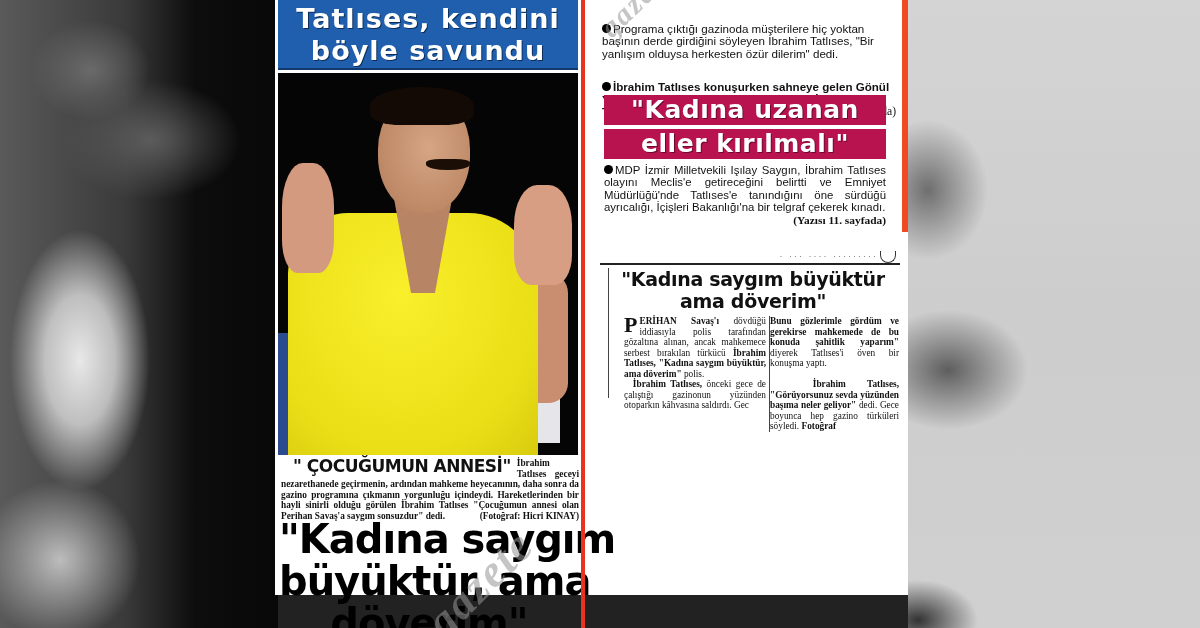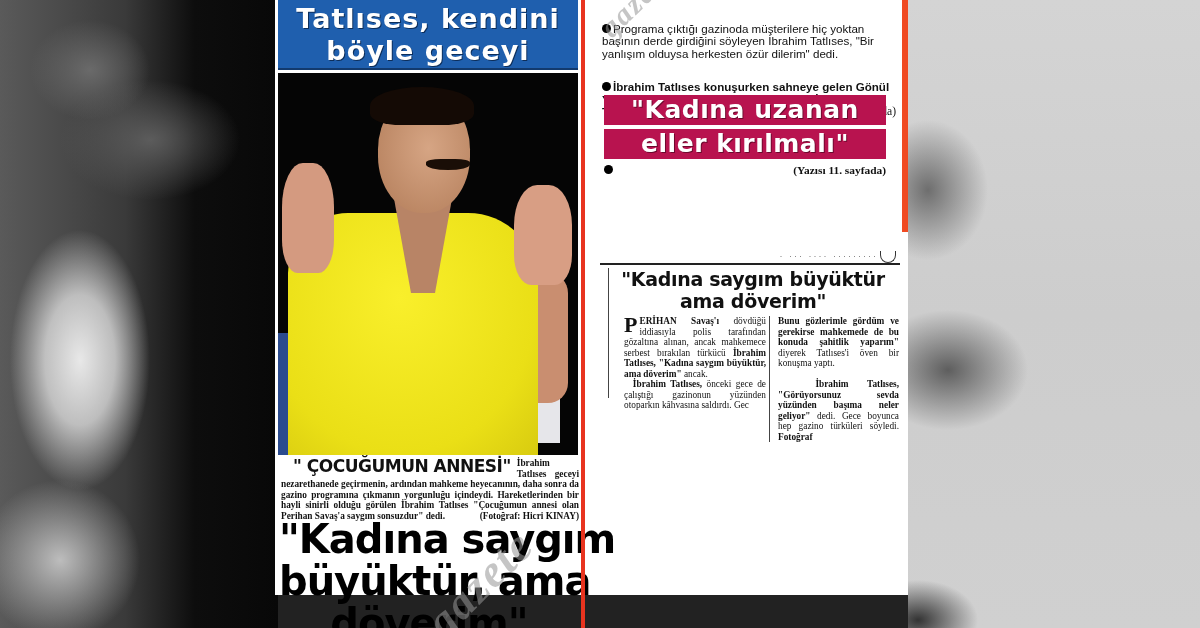--- a/index.html
+++ b/index.html
@@ -144,42 +144,42 @@
   .article-head {
     position: absolute; left: 22px; top: 268px; width: 282px; text-align: center;
     font-family: "DejaVu Sans", sans-serif; font-weight: bold; font-size: 19px; line-height: 22px; color: #111;
     white-space: nowrap; letter-spacing: -0.3px;
   }
   .article-col {
     position: absolute; top: 316px; font-family: "Liberation Serif", serif; font-size: 9.3px; line-height: 10.5px;
     color: #111; text-align: justify;
   }
   .article-col.c1 { left: 34px; width: 142px; }
-  .article-col.c2 { left: 179px; width: 130px; border-left: 1px solid #444; padding-left: 8px; }
+  .article-col.c2 { left: 179px; width: 130px; border-left: 1px solid #444; padding-left: 0; }
   .article-col b { font-weight: bold; }
   .dropcap { float: left; font-size: 22px; line-height: 18px; font-weight: bold; margin-right: 2px; }
 
   .watermark {
     position: absolute; font-family: "Liberation Serif", serif; font-weight: bold; font-style: italic;
     color: rgba(150,150,150,0.55); letter-spacing: 2px; pointer-events: none;
   }
   .wm1 { left: 318px; top: 20px; font-size: 30px; transform: rotate(-45deg); transform-origin: left top; }
   .wm2 { left: 140px; top: 610px; font-size: 46px; transform: rotate(-45deg); transform-origin: left top; }
 </style>
 </head>
 <body>
 
 <div class="bg-left"></div>
 <div class="bg-right"></div>
 
 <div class="paper">
   <div class="col-left">
     <div class="blue-banner">
       <div>Tatlıses, kendini</div>
-      <div>böyle geceyi</div>
+      <div>böyle savundu</div>
     </div>
 
     <div class="photo" title="İbrahim Tatlıses in a yellow polo shirt with raised hands">
       <div class="blue-bg"></div>
       <div class="white-bg"></div>
       <div class="arm-r"></div>
       <div class="shirt"></div>
       <div class="neck"></div>
       <div class="head"></div>
       <div class="hair"></div>
@@ -214,37 +214,37 @@
         <span class="ref">(11. sayfada)</span>
       </p>
     </div>
 
     <div class="magenta-banner">
       <span class="line">"Kadına uzanan</span>
       <span class="line">eller kırılmalı"</span>
     </div>
 
     <div class="mdp">
-      <span class="dot"></span>
+      <span class="dot"></span><span>MDP İzmir Milletvekili Işılay Saygın, İbrahim Tatlıses olayını Meclis'e getireceğini belirtti ve Emniyet Müdürlüğü'nde Tatlıses'e tanındığını öne sürdüğü ayrıcalığı, İçişleri Bakanlığı'na bir telgraf çekerek kınadı.</span>
       <span class="ref-b">(Yazısı 11. sayfada)</span>
     </div>
 
     <div class="date-line">
       <span>· ··· ···· ·········</span>
       <span class="circle"></span>
     </div>
 
     <div class="article-box"></div>
     <div class="article-head">
       <div>"Kadına saygım büyüktür</div>
       <div>ama döverim"</div>
     </div>
 
     <div class="article-col c1">
-      <span class="dropcap">P</span><b>ERİHAN Savaş'ı</b><span> dövdüğü iddiasıyla polis tarafından gözaltına alınan, ancak mahkemece serbest bırakılan türkücü </span><b>İbrahim Tatlıses, "Kadına saygım büyüktür, ama döverim"</b><span> ancak.</span><br>
+      <span class="dropcap">P</span><b>ERİHAN Savaş'ı</b><span> dövdüğü iddiasıyla polis tarafından gözaltına alınan, ancak mahkemece serbest bırakılan türkücü </span><b>İbrahim Tatlıses, "Kadına saygım büyüktür, ama döverim"</b><span> polis.</span><br>
       &nbsp;&nbsp;<b>İbrahim Tatlıses,</b><span> önceki gece de çalıştığı gazinonun yüzünden otoparkın kâhvasına saldırdı. Gec</span>
     </div>
 
     <div class="article-col c2">
       <b>Bunu gözlerimle gördüm ve gerekirse mahkemede de bu konuda şahitlik yaparım"</b><span> diyerek Tatlıses'i öven bir konuşma yaptı.</span><br><br>
       &nbsp;&nbsp;<b>İbrahim Tatlıses,</b><b> "Görüyorsunuz sevda yüzünden başıma neler geliyor"</b><span> dedi. Gece boyunca hep gazino türküleri söyledi. </span><b>Fotoğraf</b>
     </div>
   </div>
 
   <div class="watermark wm1">gazete</div>

